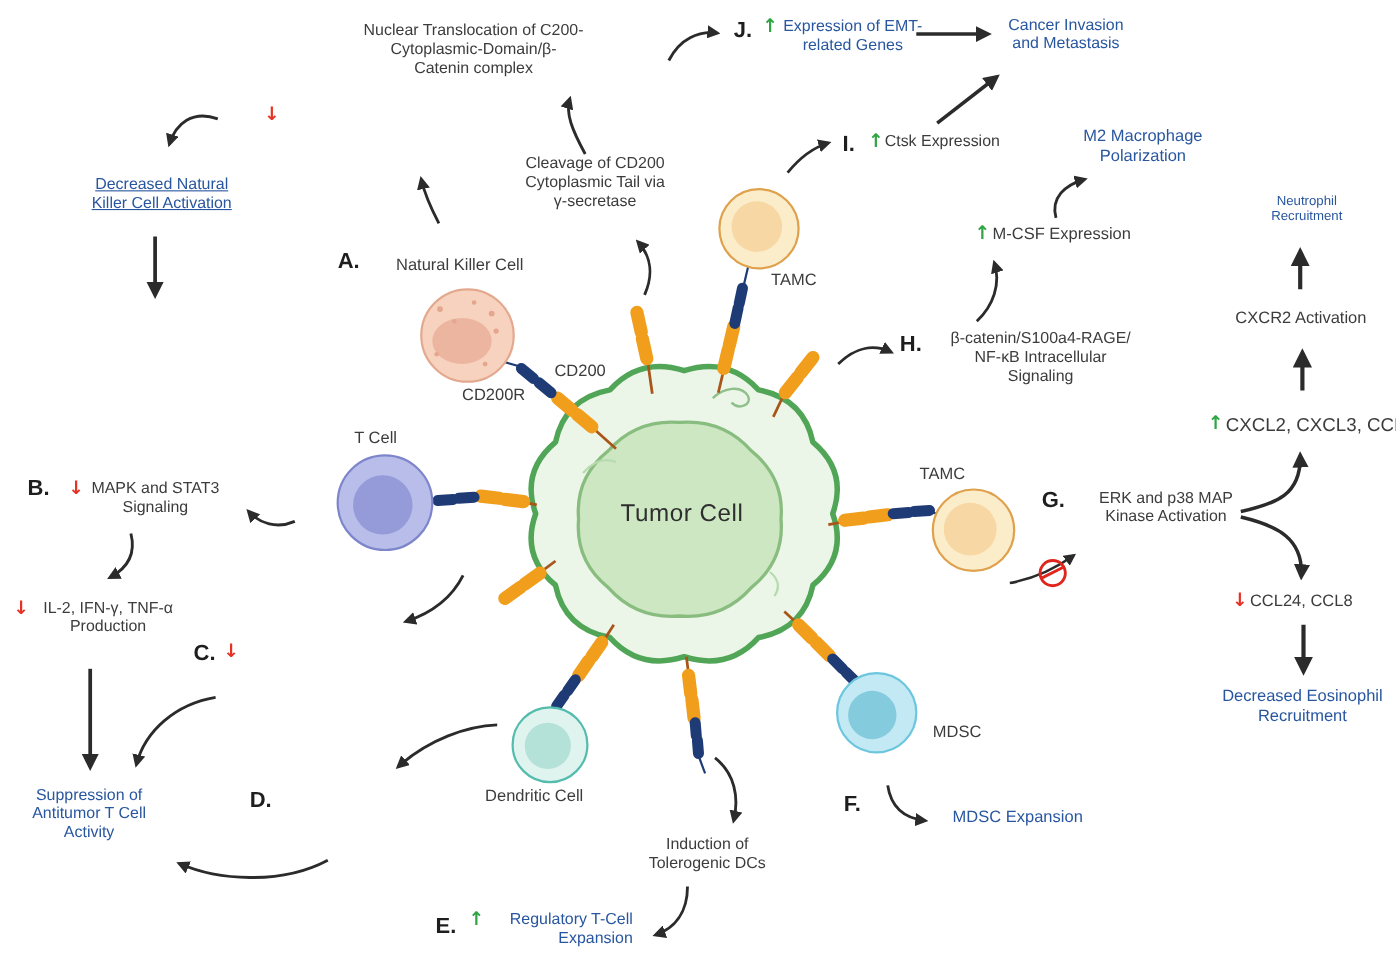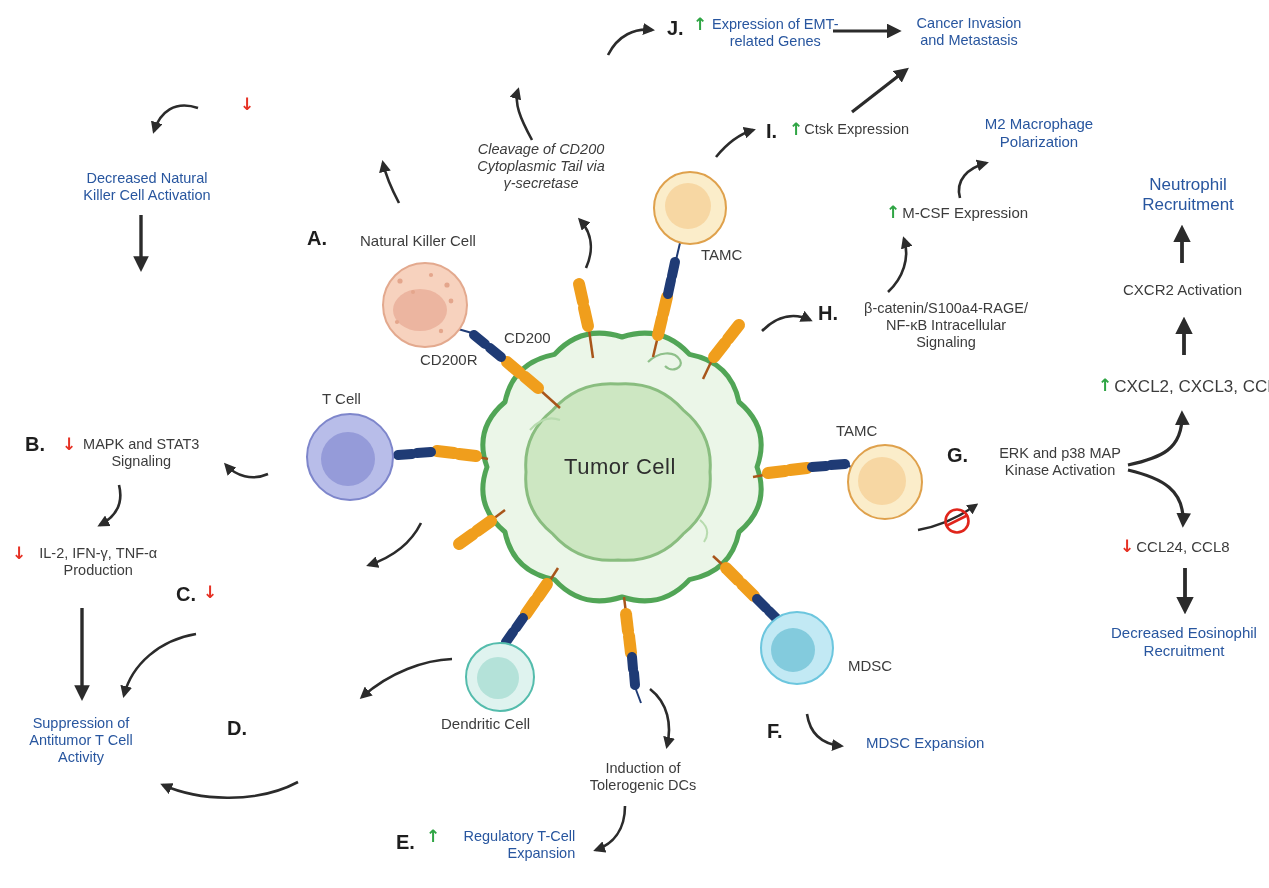--- a/index.html
+++ b/index.html
@@ -179,35 +179,38 @@
     <path d="M 807 714 C 810 734 822 744 841 746" stroke-width="2.6" marker-end="url(#ah)"></path>
     <path d="M 762 331 C 778 315 795 313 810 320" stroke-width="2.6" marker-end="url(#ah)"></path>
   </g>
 
   <g>
     <circle cx="957" cy="521" r="11.5" fill="none" stroke="#E0251B" stroke-width="2.6"></circle>
     <line x1="946" y1="526" x2="968" y2="515" stroke="#E0251B" stroke-width="2.6"></line>
   </g>
 </svg>
 
+<div class="t" style="left:318px;top:20px;width:225px;">Nuclear Translocation of C200-
+Cytoplasmic-Domain/β-
+Catenin complex</div>
 
 <div class="marker" style="left:667px;top:17px;">J.</div>
 <div class="iconrow" style="left:693px;top:16px;">
   <span class="glyph green">↑</span>
   <div class="t blue" style="width:130px;">Expression of EMT-related Genes</div>
 </div>
 <div class="t blue" style="left:910px;top:15px;width:118px;">Cancer Invasion and Metastasis</div>
 
 <div class="iconrow" style="left:240px;top:96px;">
   <span class="glyph red">↓</span>
 </div>
 
-<div class="t blue" style="left:73px;top:170px;width:148px;">Decreased Natural Killer Cell Activation</div>
-
-<div class="t" style="left:466px;top:141px;width:150px;font-style:italic;">Cleavage of CD200
+<div class="t blue" style="left:73px;top:160px;width:148px;text-decoration:underline;">Decreased Natural Killer Cell Activation</div>
+
+<div class="t" style="left:466px;top:141px;width:150px;">Cleavage of CD200
 Cytoplasmic Tail via
 γ-secretase</div>
 
 <div class="marker" style="left:307px;top:227px;">A.</div>
 <div class="t single" style="left:360px;top:232px;font-size:15px;">Natural Killer Cell</div>
 <div class="t single" style="left:504px;top:329px;font-size:15px;">CD200</div>
 <div class="t single" style="left:420px;top:351px;font-size:15px;">CD200R</div>
 
 <div class="t single" style="left:701px;top:246px;font-size:15px;">TAMC</div>
 <div class="marker" style="left:766px;top:120px;">I.</div>
@@ -220,21 +223,21 @@
 <div class="iconrow" style="left:886px;top:204px;gap:2px;">
   <span class="glyph green">↑</span>
   <div class="t single" style="font-size:15px;">M-CSF Expression</div>
 </div>
 
 <div class="marker" style="left:818px;top:302px;">H.</div>
 <div class="t" style="left:850px;top:300px;width:192px;">β-catenin/S100a4-RAGE/
 NF-κB Intracellular
 Signaling</div>
 
-<div class="t blue" style="left:1138px;top:175px;width:100px;font-size:17px;">Neutrophil Recruitment</div>
+<div class="t blue" style="left:1138px;top:175px;width:100px;font-size:12px;">Neutrophil Recruitment</div>
 <div class="t single" style="left:1123px;top:281px;font-size:15px;">CXCR2 Activation</div>
 <div class="iconrow" style="left:1098px;top:377px;gap:2px;">
   <span class="glyph green">↑</span>
   <div class="t single" style="font-size:17px;">CXCL2, CXCL3, CCL3</div>
 </div>
 
 <div class="marker" style="left:947px;top:444px;">G.</div>
 <div class="t" style="left:995px;top:445px;width:130px;">ERK and p38 MAP Kinase Activation</div>
 <div class="t single" style="left:836px;top:422px;font-size:15px;">TAMC</div>
 

